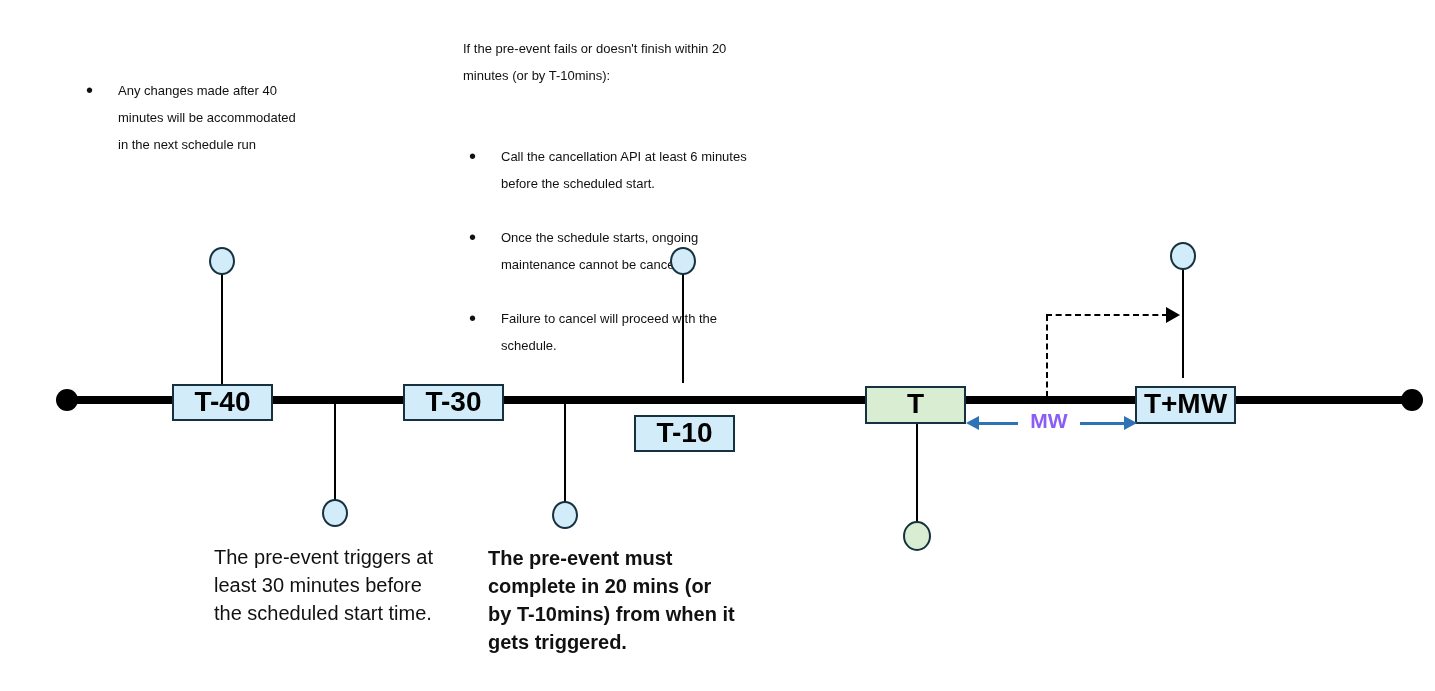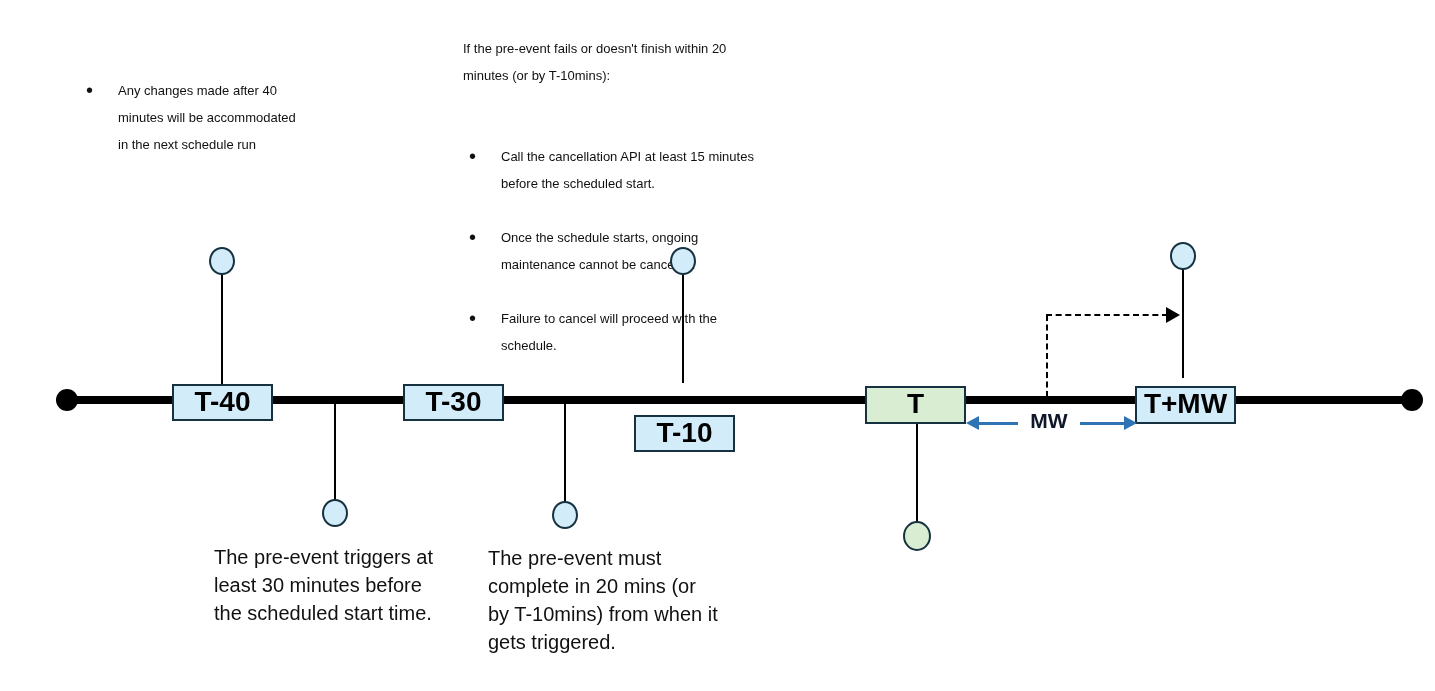--- a/index.html
+++ b/index.html
@@ -20,21 +20,21 @@
   ul.bullets li::before {
     content: "\2022";
     position: absolute; left: 6px; top: 0;
     font-size: 20px; line-height: 27px;
   }
   #note-left  { left: 80px;  top: 50px;  width: 370px; }
   #note-middle{ left: 463px; top: 8px;   width: 500px; }
   #note-right { left: 988px; top: 60px;  width: 432px; text-indent: 34px; }
   .caption { position: absolute; font-size: 20px; line-height: 28px; white-space: pre-line; }
   #caption-1 { left: 198px; top: 543px; width: 280px; margin-left: 16px; }
-  #caption-2 { left: 488px; top: 544px; width: 290px; }
+  #caption-2 { left: 488px; top: 544px; width: 290px; font-weight: bold; }
   #caption-3 { left: 807px; top: 563px; width: 262px; text-align: center; line-height: 27px; }
   
   .tl-line { position: absolute; left: 66px; top: 396px; width: 1346px; height: 8px; background: #000; }
   .tl-dot  { position: absolute; width: 22px; height: 22px; border-radius: 50%; background: #000; top: 389px; }
   #tl-dot-left  { left: 56px; }
   #tl-dot-right { left: 1401px; }
   .stem { position: absolute; width: 2px; background: #000; }
   
   .mbox {
     position: absolute; width: 101px; height: 37px;
@@ -78,39 +78,39 @@
   }
   
   .mw-line { position: absolute; left: 972px; top: 422px; width: 158px; height: 3px; background: #2e74b5; }
   .mw-head { position: absolute; width: 0; height: 0; top: 416px;
              border-top: 7.5px solid transparent; border-bottom: 7.5px solid transparent; }
   #mw-head-left  { left: 966px;  border-right: 13px solid #2e74b5; }
   #mw-head-right { left: 1124px; border-left: 13px solid #2e74b5; }
   .mw-label {
     position: absolute; left: 1018px; top: 409px; width: 62px;
     background: #ffffff; text-align: center;
-    font-weight: bold; font-size: 21px; color: #0f172a;
+    font-weight: bold; font-size: 21px; color: #8b5cf6;
   }
 </style>
 </head>
 <body>
 
 <div class="canvas">
 
   <ul class="bullets note" id="note-left">
     <li>Any changes made after 40
 minutes will be accommodated
 in the next schedule run</li>
   </ul>
 
   <div class="note" id="note-middle">
     <p class="note-heading">If the pre-event fails or doesn't finish within 20
 minutes (or by T-10mins):</p>
     <ul class="bullets">
-      <li>Call the cancellation API at least 15 minutes
+      <li>Call the cancellation API at least 6 minutes
 before the scheduled start.</li>
       <li>Once the schedule starts, ongoing
 maintenance cannot be canceled.</li>
       <li>Failure to cancel will proceed with the
 schedule.</li>
     </ul>
   </div>
 
 
   <div class="tl-line"></div>

